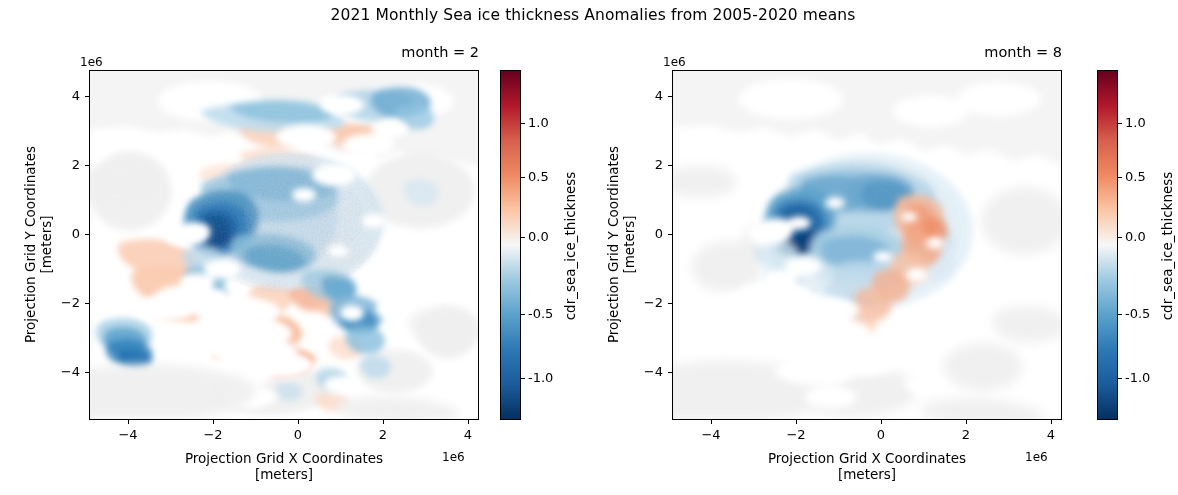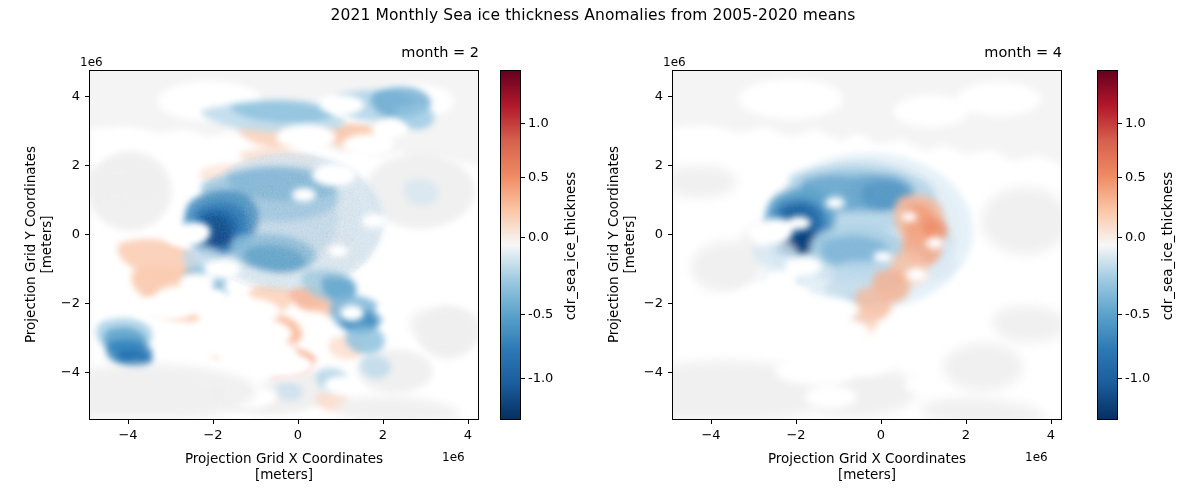--- a/index.html
+++ b/index.html
@@ -327,21 +327,21 @@
     <div class="cbar-ticklabel" style="left:524px; top:169px;">0.5</div>
     <div class="cbar-ticklabel" style="left:524px; top:229px;">0.0</div>
     <div class="cbar-ticklabel" style="left:524px; top:306px;">-0.5</div>
     <div class="cbar-ticklabel" style="left:524px; top:370px;">-1.0</div>
 
     <div class="cbar-label" style="left:476px; top:238px; width:180px; text-align:center;">cdr_sea_ice_thickness</div>
   </div>
 
   <div class="panel">
 
-    <div class="subplot-title" style="left:668px; top:44px; width:390px;">month = 4</div>
+    <div class="subplot-title" style="left:668px; top:44px; width:390px;">month = 8</div>
 
     <div class="offset-text" style="left:659px; top:55px;">1e6</div>
 
     <div class="axes-frame" style="left:668px; top:70px; width:390px; height:350px;">
       <svg width="390" height="350" viewBox="0 0 390 350">
         <defs>
           <filter id="sm2" x="-20%" y="-20%" width="140%" height="140%">
             <feGaussianBlur stdDeviation="3.6"></feGaussianBlur>
           </filter>
           <filter id="sm2b" x="-20%" y="-20%" width="140%" height="140%">

